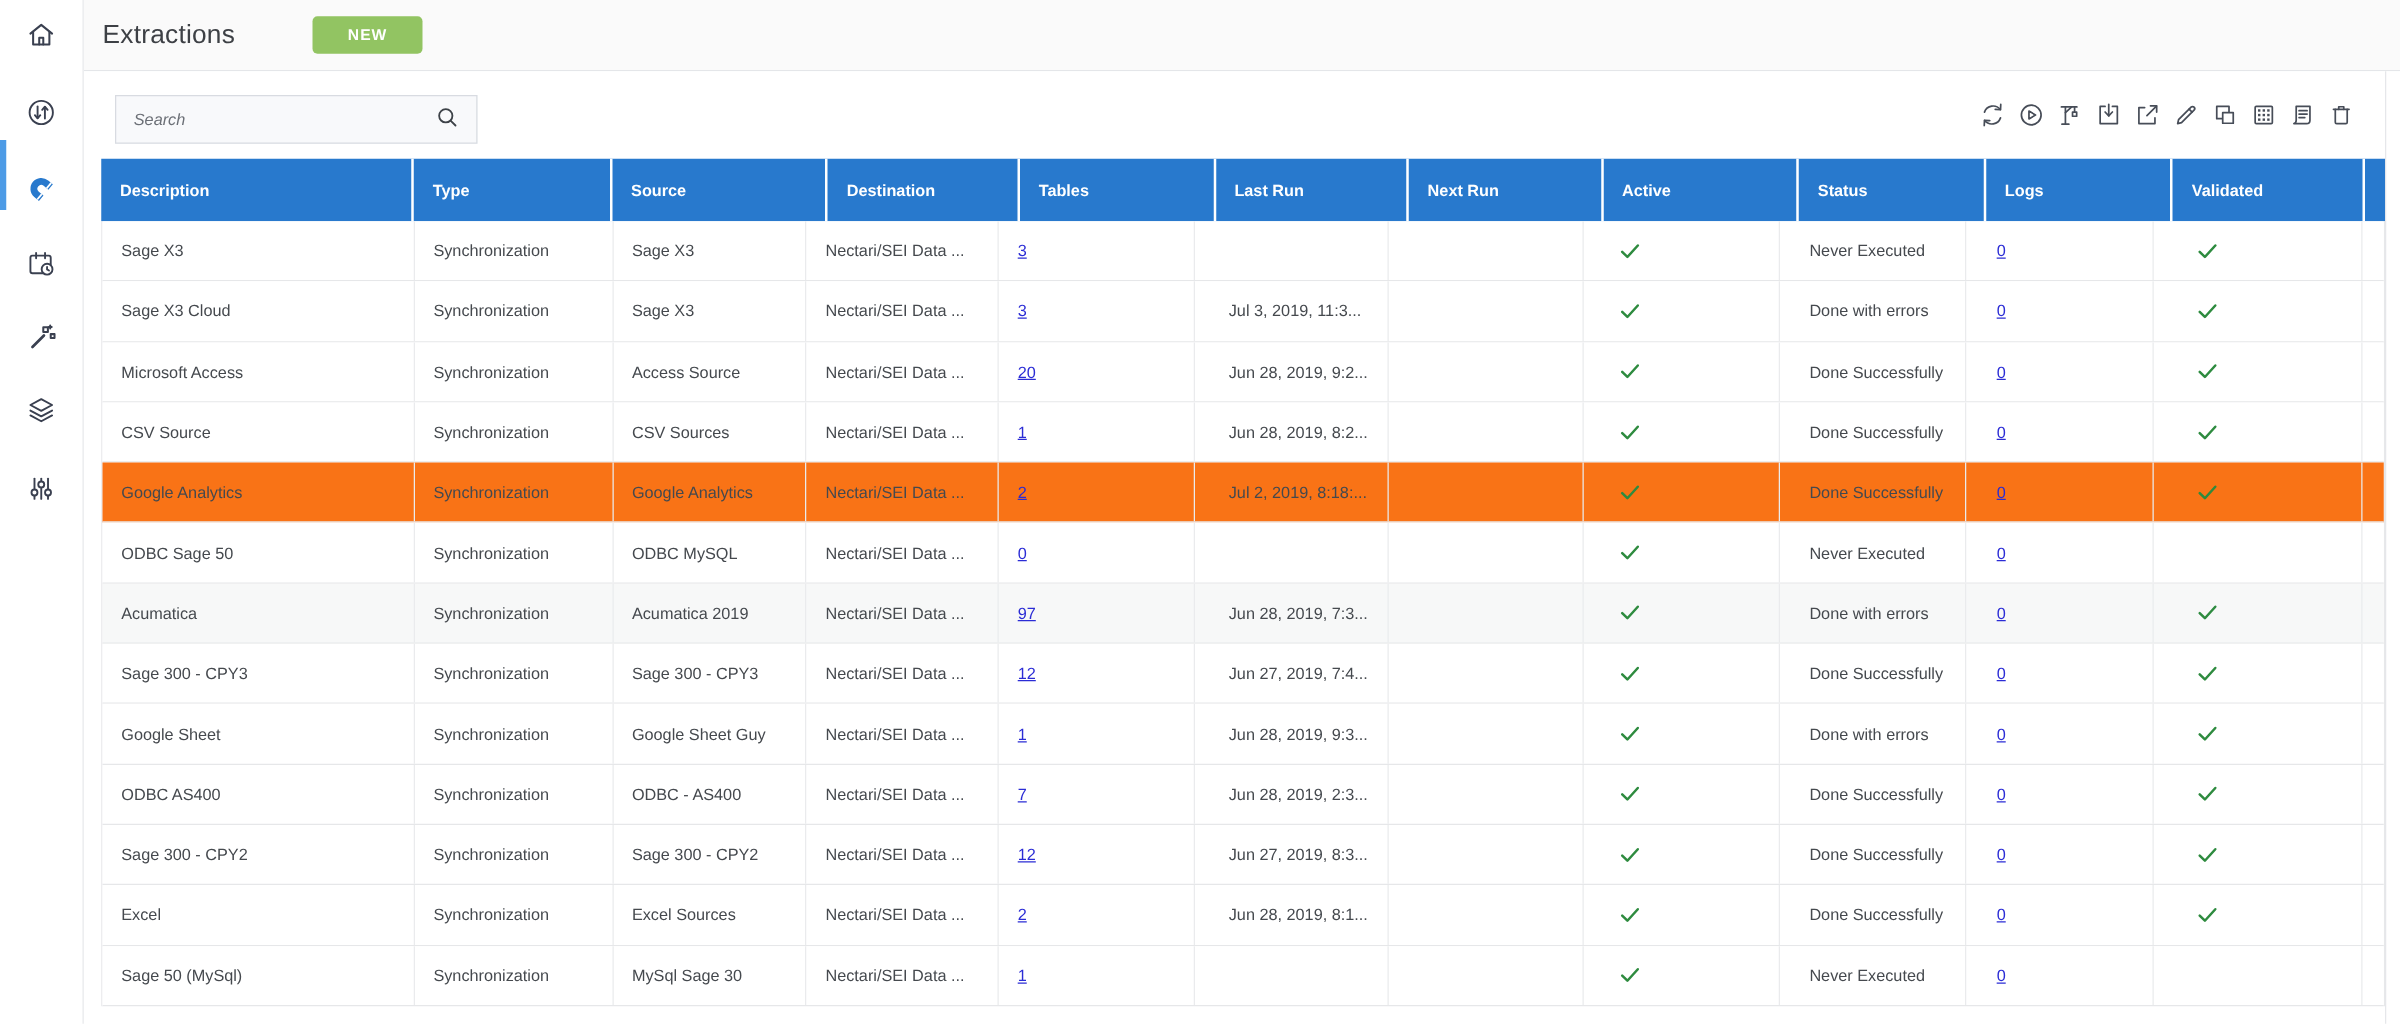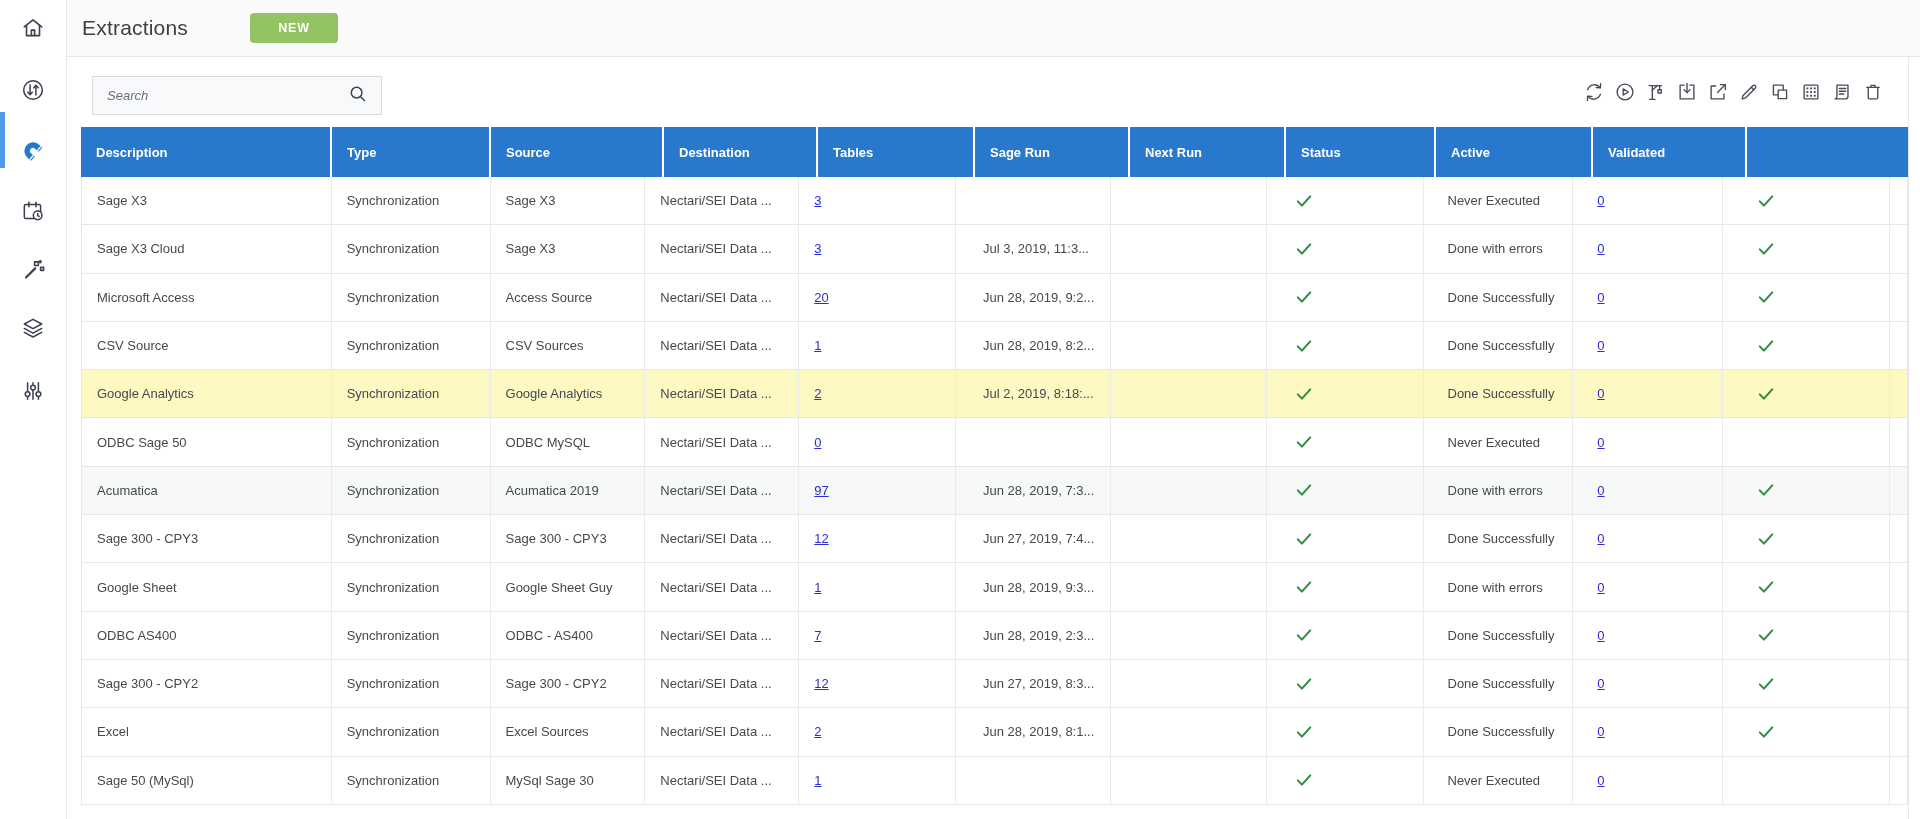--- a/index.html
+++ b/index.html
@@ -42,21 +42,21 @@
   .tool-btn svg { display:block; }
 
   
   .grid { margin-left:14px; width:1827px; }
   .thead { display:flex; height:50px; background:#2879cd; }
   .th { display:flex; align-items:center; padding-left:15px; color:#fff; font-size:13px;
     font-weight:bold; border-left:2px solid #fff; cursor:pointer; overflow:hidden; white-space:nowrap; }
   .th:first-child { border-left:none; }
   .tbody { border-left:1px solid #e7e8ea; border-right:1px solid #e7e8ea; }
   .tr { display:flex; height:48.3px; background:#fff; border-bottom:1px solid #e6e7e9; cursor:pointer; }
-  .tr.selected { background:#fef9c3; }
+  .tr.selected { background:#f97316; }
   .tr.hover { background:#f7f8f8; }
   .td { display:flex; align-items:center; padding-left:15px; font-size:13px; color:#45494e;
     border-left:1px solid #eaebed; overflow:hidden; white-space:nowrap; }
   .td:first-child { border-left:none; }
   .cell-link { color:#2b2cd5; font-size:13px; text-decoration:underline; }
   .check svg { display:block; }
 </style>
 </head>
 <body>
 
@@ -275,24 +275,25 @@
       </div>
     </div>
 
     <div class="grid">
       <div class="thead">
           <div class="th" style="width: 249px;">Description</div>
           <div class="th" style="width: 159px;">Type</div>
           <div class="th" style="width: 173px;">Source</div>
           <div class="th" style="width: 154px;">Destination</div>
           <div class="th" style="width: 157px;">Tables</div>
-          <div class="th" style="width: 155px;">Sage Run</div>
+          <div class="th" style="width: 155px;">Last Run</div>
           <div class="th" style="width: 156px;">Next Run</div>
+          <div class="th" style="width: 157px;">Active</div>
           <div class="th" style="width: 150px;">Status</div>
-          <div class="th" style="width: 157px;">Active</div>
+          <div class="th" style="width: 150px;">Logs</div>
           <div class="th" style="width: 154px; text-align: right;">Validated</div>
           <div class="th" style="width: 18px;"></div>
         </div>
       <div class="tbody">
           <div class="tr">
             <div class="td" style="width: 249px;">Sage X3</div>
             <div class="td" style="width: 159px;">Synchronization</div>
             <div class="td" style="width: 155px;">Sage X3</div>
             <div class="td" style="width: 154px;">Nectari/SEI Data ...</div>
             <div class="td" style="width: 157px;">

